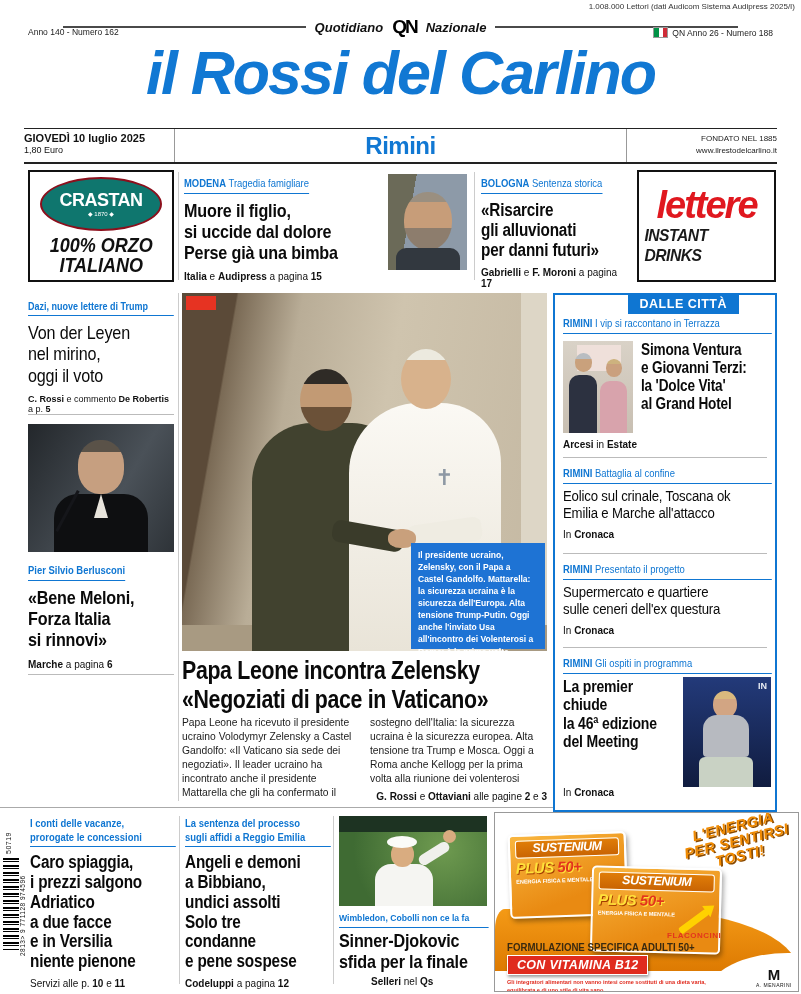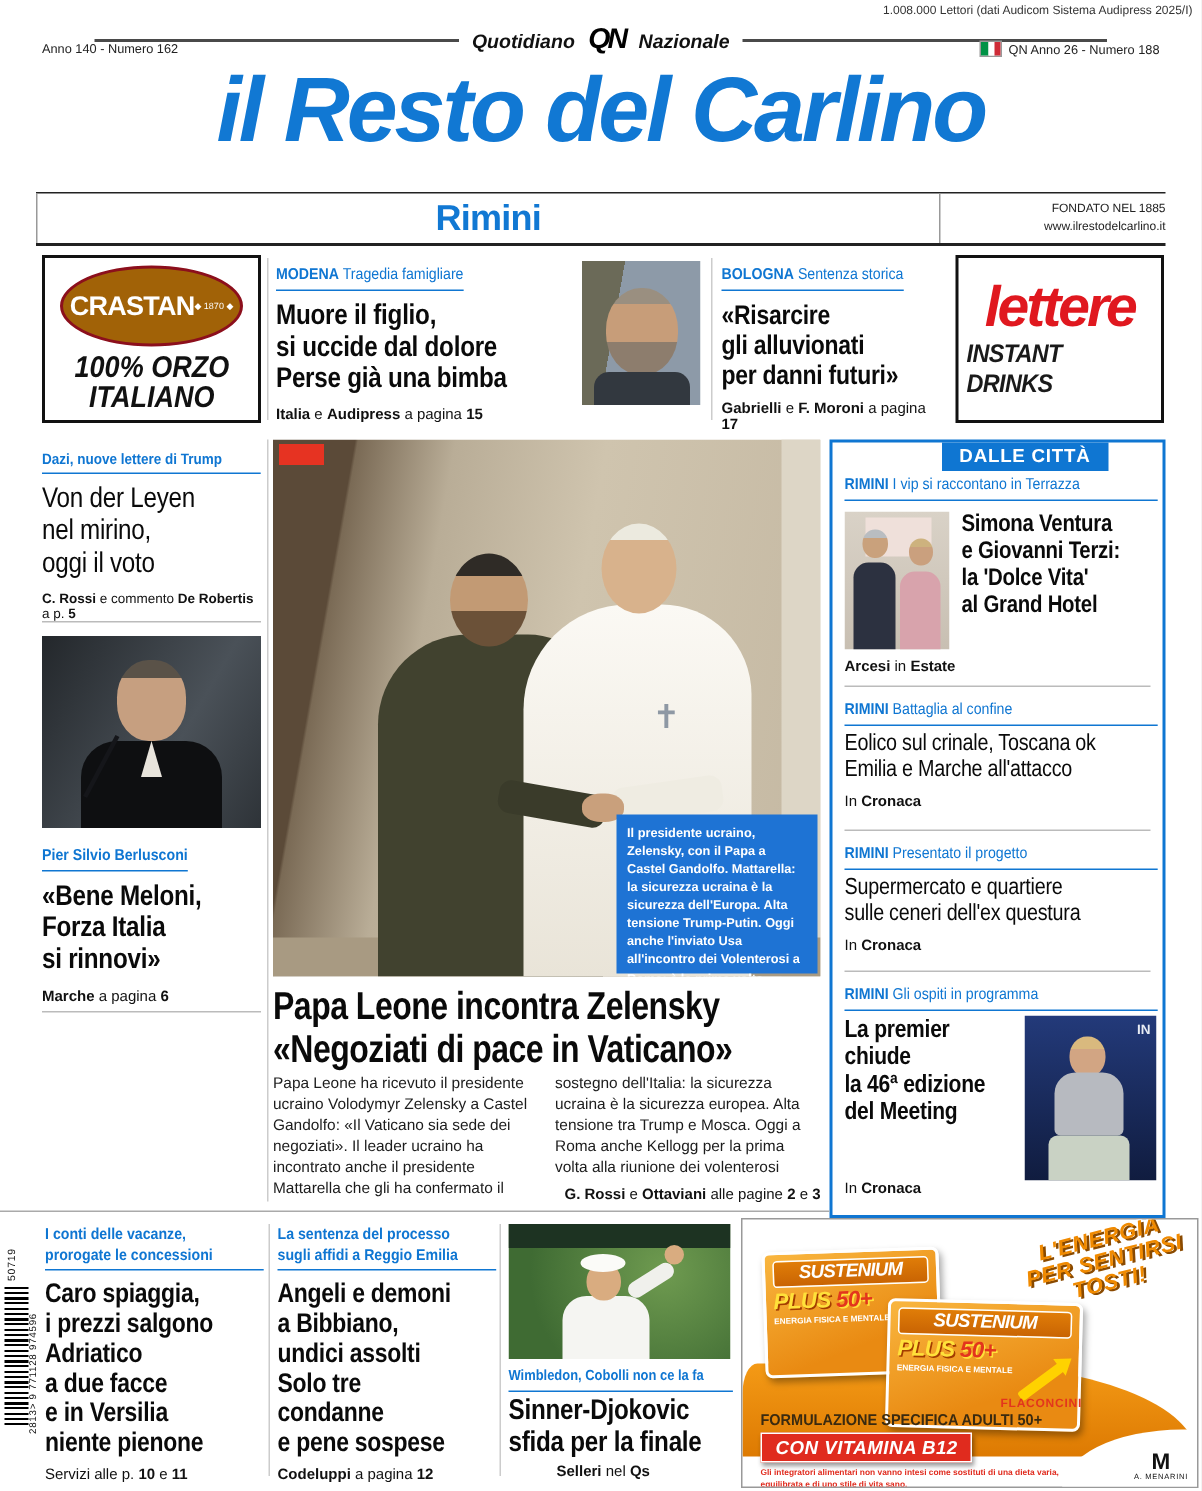--- a/index.html
+++ b/index.html
@@ -7,21 +7,21 @@
         font-family:"Liberation Sans","DejaVu Sans",sans-serif;color:#111;}
   .abs{position:absolute;}
   .pb{font-weight:bold;}
   .pn{font-weight:normal;}
 
   
   .readers{top:2px;right:6px;font-size:8px;color:#333;}
   .brandrow{top:16px;left:0;width:100%;display:flex;align-items:center;justify-content:center;gap:9px;}
   .brandline{width:243px;border-top:2px solid #4a4a4a;height:0;}
   .brandtxt{font-size:13px;font-weight:bold;font-style:italic;color:#111;}
-  .qnlogo{font-size:19px;font-weight:bold;font-style:italic;letter-spacing:-2px;color:#000;}
+  .qnlogo{font-size:19px;font-weight:bold;letter-spacing:-2px;color:#000;}
   .annoleft{top:27px;left:28px;font-size:8.5px;color:#222;}
   .annoright{top:27px;right:28px;font-size:8.5px;color:#222;display:flex;align-items:center;gap:4px;}
   .flag{display:inline-flex;width:13px;height:9px;border:0.5px solid #999;}
   .flag span{flex:1;}
   .fl-g{background:#009246;} .fl-w{background:#fff;} .fl-r{background:#ce2b37;}
 
   
   .masthead{top:34px;left:0;width:100%;text-align:center;font-size:61px;font-weight:bold;font-style:italic;
             color:#1178d3;letter-spacing:-2px;line-height:1.3;}
 
@@ -42,21 +42,21 @@
   .hl{font-weight:bold;color:#0a0a0a;white-space:pre-line;line-height:1.12;letter-spacing:-0.2px;
       transform:scaleX(0.85);transform-origin:0 0;}
   .hl.light{font-weight:normal;}
   .byline{font-size:10px;color:#111;}
   .hdiv{border-top:1px solid #bbb;height:0;}
   .vdiv{border-left:1px solid #ccc;width:0;}
 
   
   .adframe{border:2.5px solid #111;box-sizing:border-box;background:#fff;display:flex;flex-direction:column;
            align-items:center;justify-content:center;}
-  .crastan-oval{width:118px;height:50px;background:#a16207;border-radius:50%;display:flex;
+  .crastan-oval{width:118px;height:50px;background:#0f766e;border-radius:50%;display:flex;flex-direction:column;
                 align-items:center;justify-content:center;color:#fff;border:2px solid #8c0f1c;}
   .crastan-name{font-size:18px;font-weight:bold;letter-spacing:-0.5px;line-height:1;}
   .crastan-year{font-size:6px;margin-top:1px;}
   .crastan-orzo{font-size:20px;font-weight:bold;font-style:italic;line-height:1.02;color:#111;
                 transform:scaleX(0.9);text-align:center;margin-top:4px;white-space:pre-line;}
   .ristora-name{font-size:38px;font-weight:bold;font-style:italic;color:#e0181f;line-height:1;letter-spacing:-2px;}
   .ristora-sub{font-size:17px;font-weight:bold;font-style:italic;color:#1a1a1a;letter-spacing:-0.5px;
                transform:scaleX(0.92);margin-top:2px;}
 
   
@@ -120,23 +120,27 @@
   <div class="abs annoleft">Anno 140 - Numero 162</div>
   <div class="abs annoright">
     <span class="flag">
         <span class="fl-g"></span>
         <span class="fl-w"></span>
         <span class="fl-r"></span>
       </span>
     <span>QN Anno 26 - Numero 188</span>
   </div>
 
-  <div class="abs masthead">il Resto del Carlino</div>
+  <div class="abs masthead">il Rossi del Carlino</div>
 
   <div class="abs dateline">
+    <div class="dl-left">
+      <div class="dl-date">GIOVEDÌ 10 luglio 2025</div>
+      <div class="dl-price">1,80 Euro</div>
+    </div>
     <div class="dl-center">
       <div class="dl-edition">Rimini</div>
     </div>
     <div class="dl-right">
       <div>FONDATO NEL 1885</div>
       <div>www.ilrestodelcarlino.it</div>
     </div>
   </div>
 
   <div class="abs adframe" style="left:28px;top:170px;width:146px;height:112px;">

